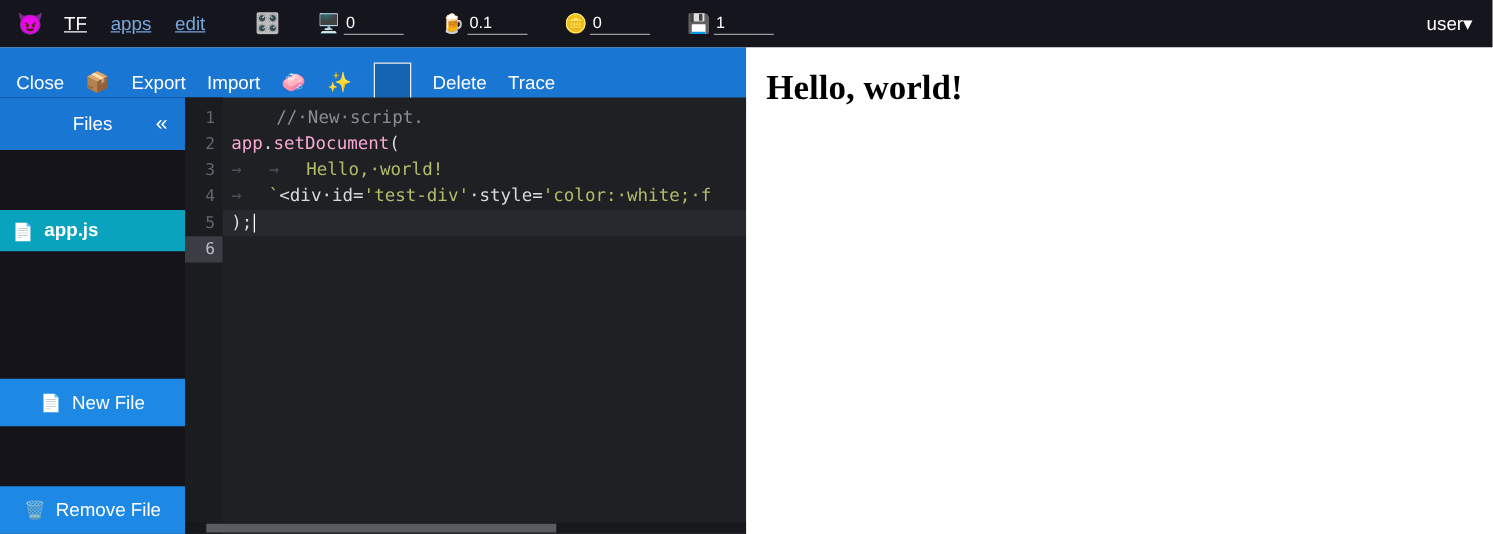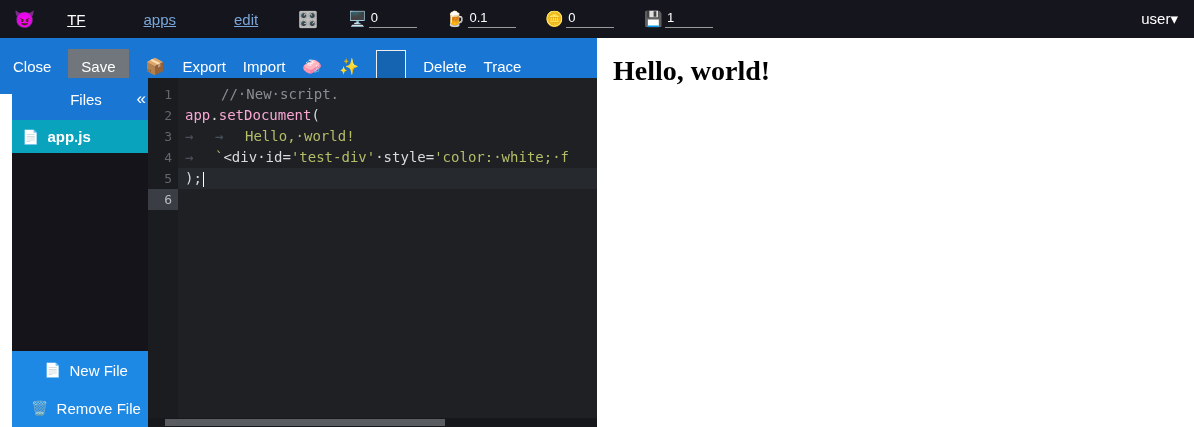--- a/index.html
+++ b/index.html
@@ -10,24 +10,24 @@
   }
 
   
   .topbar {
     position:absolute; top:0; left:0; width:1194px; height:38px;
     background:#15151e; color:#fff; display:flex; align-items:center;
     font-size:15px;
   }
   .topbar .logo { margin-left:14px; font-size:17px; }
   .topbar .brand {
-    margin-left:32px; color:#ffffff; text-decoration:underline; cursor:pointer;
+    margin-left:16px; color:#ffffff; text-decoration:underline; cursor:pointer;
   }
   .topbar .navlink {
-    margin-left:58px; color:#79a6d9; text-decoration:underline; cursor:pointer;
+    margin-left:19px; color:#79a6d9; text-decoration:underline; cursor:pointer;
   }
   .topbar .controls { margin-left:40px; font-size:16px; cursor:pointer; }
   .stat { display:flex; align-items:flex-end; margin-left:30px; }
   .stat .sicon { font-size:15px; margin-right:2px; }
   .stat .svalue {
     border-bottom:1px solid #9a9a9a; min-width:48px; padding:0 2px 2px 2px;
     font-size:13px; color:#fff; cursor:text;
   }
   .topbar .spacer { flex:1; }
   .topbar .user { margin-right:16px; cursor:pointer; }
@@ -44,22 +44,22 @@
   }
   .tbtn.save { background:#70767b; padding:9px 13px; }
   .tbtn.emoji { font-size:16px; }
   .tbtn.empty {
     width:30px; height:32px; border:1px solid #eeeeee;
     background:rgba(0,0,0,0.15);
   }
 
   
   .sidebar {
-    position:absolute; top:78px; left:12px; width:148px; height:349px;
-    background:#14141a; display:flex; flex-direction:column; color:#fff;
+    position:absolute; top:78px; left:0; width:148px; height:349px;
+    background:#14141a; display:flex; flex-direction:column; color:#fff;gap:48px;
   }
   .files-header {
     height:42px; background:#1976d2; display:flex; align-items:center;
     justify-content:center; position:relative; font-size:15px;
   }
   .files-header .collapse {
     position:absolute; right:14px; top:50%; transform:translateY(-50%);
     font-size:17px; cursor:pointer;
   }
   .file-row {
@@ -147,21 +147,20 @@
     <span class="sicon">💾</span>
     <span class="svalue">1</span>
   </span>
 
   <span class="spacer"></span>
   <span class="user">user▾</span>
 </div>
 
 <div class="toolbar">
   <button class="tbtn">Close</button>
-  <button class="tbtn save">Save</button>
   <button class="tbtn emoji">📦</button>
   <button class="tbtn">Export</button>
   <button class="tbtn">Import</button>
   <button class="tbtn emoji">🧼</button>
   <button class="tbtn emoji">✨</button>
   <button class="tbtn empty"></button>
   <button class="tbtn">Delete</button>
   <button class="tbtn">Trace</button>
 </div>
 

